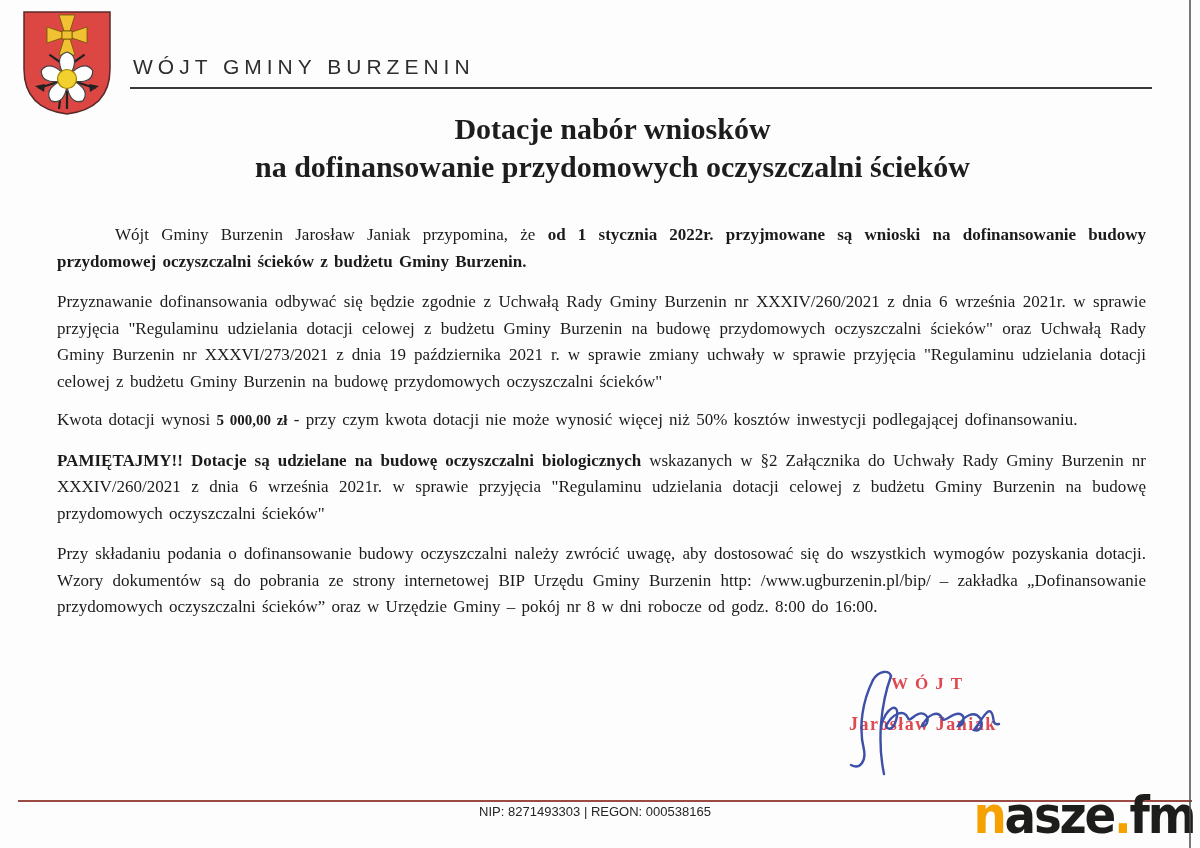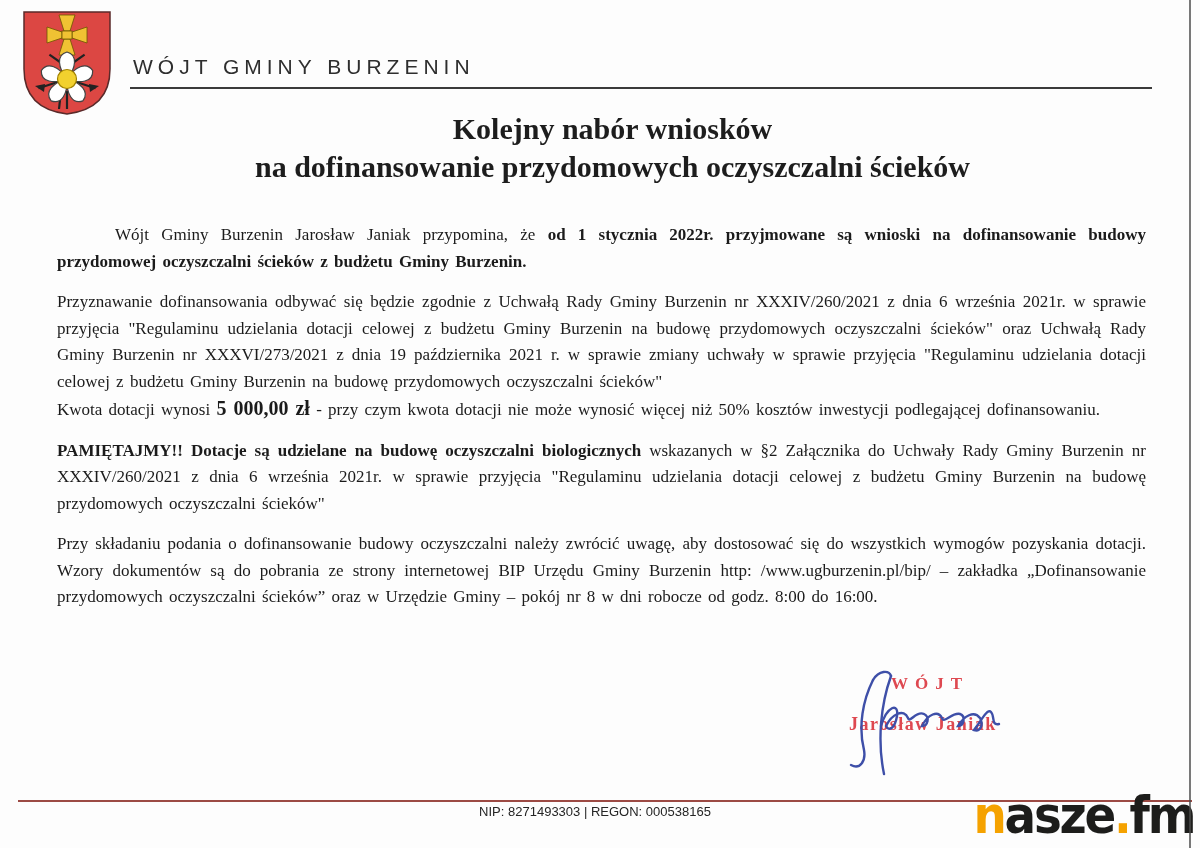--- a/index.html
+++ b/index.html
@@ -55,25 +55,25 @@
     position: absolute;
     left: 57px; top: 222px;
     width: 1089px;
     font-size: 17px;
     line-height: 26.5px;
     text-align: justify;
     word-spacing: 2px;
   }
   .para { margin-bottom: 14px; }
   .para.indent { text-indent: 58px; }
-  .para.no-gap-bottom { margin-bottom: 0; }
+  .para.no-gap-bottom { margin-bottom: 12px; }
   .para.no-gap-top { margin-top: 0; }
   .para.small-gap-top { margin-top: 6px; }
   .para .seg-bold { font-weight: bold; }
-  .para .seg-large { font-size: 20px; }
+  .para .seg-large { font-size: 15px; }
 
   
   .signature {
     position: absolute;
     left: 833px; top: 664px;
     width: 200px; height: 115px;
   }
   .stamp-office {
     position: absolute;
     left: 42px; top: 10px;
@@ -174,21 +174,21 @@
       <path d="M50,72 C41,61 39,48 50,45 C61,48 59,61 50,72" transform="rotate(216 50 72)"></path>
       <path d="M50,72 C41,61 39,48 50,45 C61,48 59,61 50,72" transform="rotate(288 50 72)"></path>
     </g>
     <circle cx="50" cy="72" r="9.5" stroke="#a08000" stroke-width="1.2" fill="#F2D12E"></circle>
   </svg>
 
   <div class="header-name">WÓJT GMINY BURZENIN</div>
   <div class="header-rule"></div>
 
   <div class="doc-title">
-    <div>Kolejny nabór wniosków</div>
+    <div>Dotacje nabór wniosków</div>
     <div>na dofinansowanie przydomowych oczyszczalni ścieków</div>
   </div>
 
   <div class="content">
     <p class="para indent"><span>Wójt Gminy Burzenin Jarosław Janiak przypomina, że </span><span class="seg-bold">od 1 stycznia 2022r. przyjmowane są wnioski na dofinansowanie budowy przydomowej oczyszczalni ścieków z budżetu Gminy Burzenin.</span></p>
     <p class="para no-gap-bottom"><span>Przyznawanie dofinansowania odbywać się będzie zgodnie z Uchwałą Rady Gminy Burzenin nr XXXIV/260/2021 z dnia 6 września 2021r. w sprawie przyjęcia "Regulaminu udzielania dotacji celowej z budżetu Gminy Burzenin na budowę przydomowych oczyszczalni ścieków" oraz Uchwałą Rady Gminy Burzenin nr XXXVI/273/2021 z dnia 19 października 2021 r. w sprawie zmiany uchwały w sprawie przyjęcia "Regulaminu udzielania dotacji celowej z budżetu Gminy Burzenin na budowę przydomowych oczyszczalni ścieków"</span></p>
     <p class="para no-gap-top"><span>Kwota dotacji wynosi </span><span class="seg-bold seg-large">5 000,00 zł</span><span> - przy czym kwota dotacji nie może wynosić więcej niż 50% kosztów inwestycji podlegającej dofinansowaniu.</span></p>
     <p class="para small-gap-top"><span class="seg-bold">PAMIĘTAJMY!! Dotacje są udzielane na budowę oczyszczalni biologicznych</span><span> wskazanych w §2 Załącznika do Uchwały Rady Gminy Burzenin nr XXXIV/260/2021 z dnia 6 września 2021r. w sprawie przyjęcia "Regulaminu udzielania dotacji celowej z budżetu Gminy Burzenin na budowę przydomowych oczyszczalni ścieków"</span></p>
     <p class="para"><span>Przy składaniu podania o dofinansowanie budowy oczyszczalni należy zwrócić uwagę, aby dostosować się do wszystkich wymogów pozyskania dotacji. Wzory dokumentów są do pobrania ze strony internetowej BIP Urzędu Gminy Burzenin http: /www.ugburzenin.pl/bip/ – zakładka „Dofinansowanie przydomowych oczyszczalni ścieków” oraz w Urzędzie Gminy – pokój nr 8 w dni robocze od godz. 8:00 do 16:00.</span></p>
   </div>

